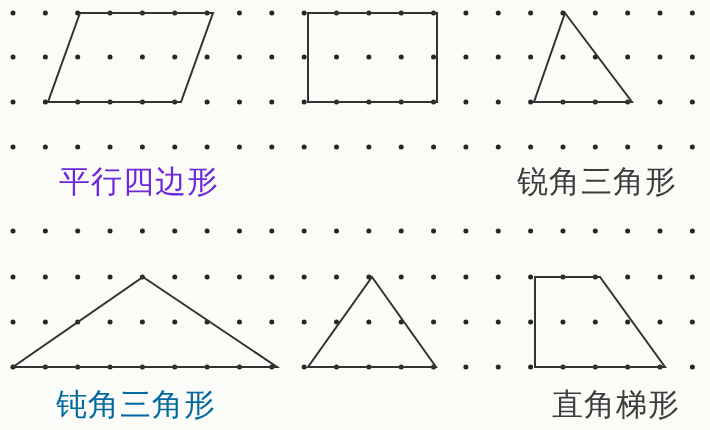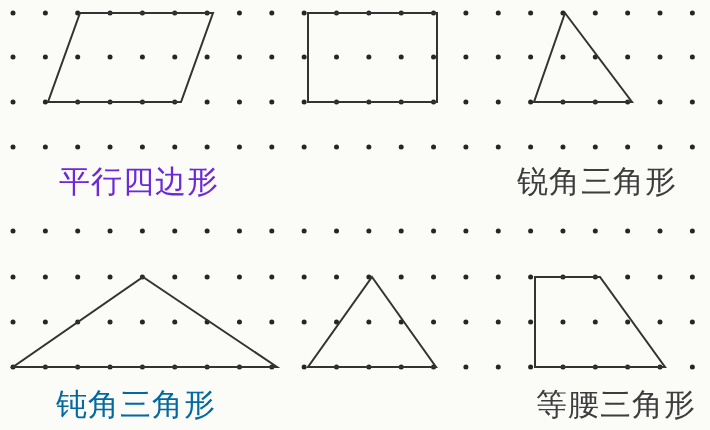--- a/index.html
+++ b/index.html
@@ -214,14 +214,14 @@
       <polygon points="308,13 437,13 437,102 308,102" fill="none" stroke="#333333" stroke-width="2" stroke-linejoin="miter"></polygon>
       <polygon points="565,13 632,102 534,102" fill="none" stroke="#333333" stroke-width="2" stroke-linejoin="miter"></polygon>
       <polygon points="143,277 277,367 13,367" fill="none" stroke="#333333" stroke-width="2" stroke-linejoin="miter"></polygon>
       <polygon points="372,277 436,367 308,367" fill="none" stroke="#333333" stroke-width="2" stroke-linejoin="miter"></polygon>
       <polygon points="535,277 600,277 665,367 535,367" fill="none" stroke="#333333" stroke-width="2" stroke-linejoin="miter"></polygon>
     </svg>
 
   <div class="shape-label" style="left: 139px; top: 181px; color: #6d28d9;">平行四边形</div>
   <div class="shape-label" style="left: 597px; top: 181px; color: rgb(61, 61, 61); text-align: right;">锐角三角形</div>
   <div class="shape-label" style="left: 136px; top: 404px; color: #0369a1;">钝角三角形</div>
-  <div class="shape-label" style="left: 616px; top: 404px; color: rgb(61, 61, 61);">等腰三角形</div>
+  <div class="shape-label" style="left: 616px; top: 404px; color: rgb(61, 61, 61);">直角梯形</div>
 </div>
 
 </body></html>

